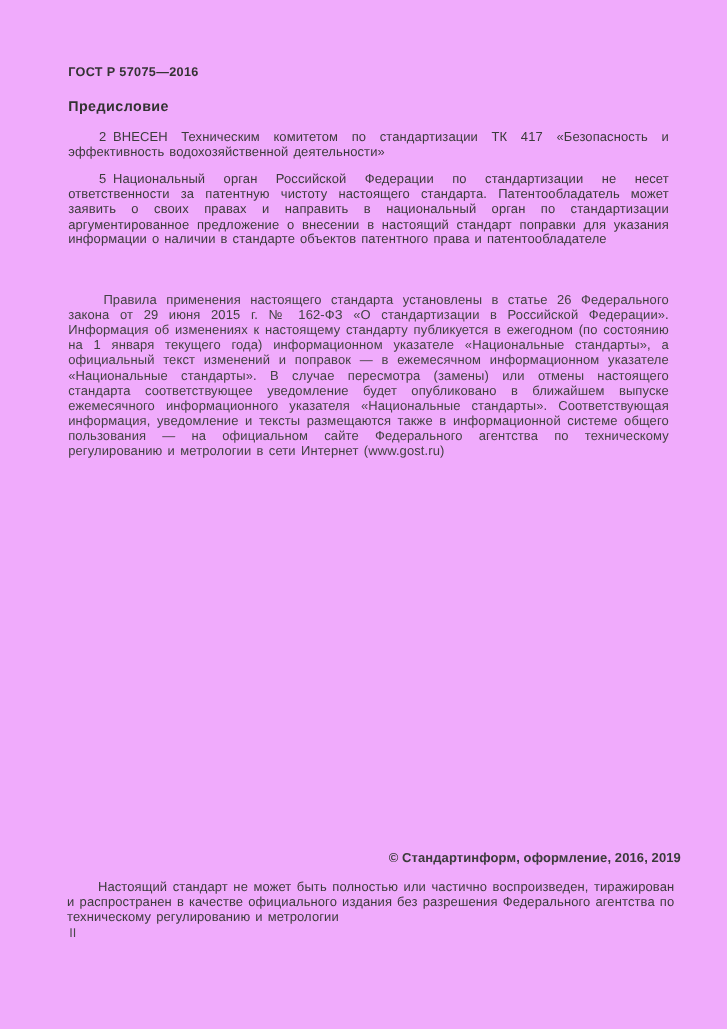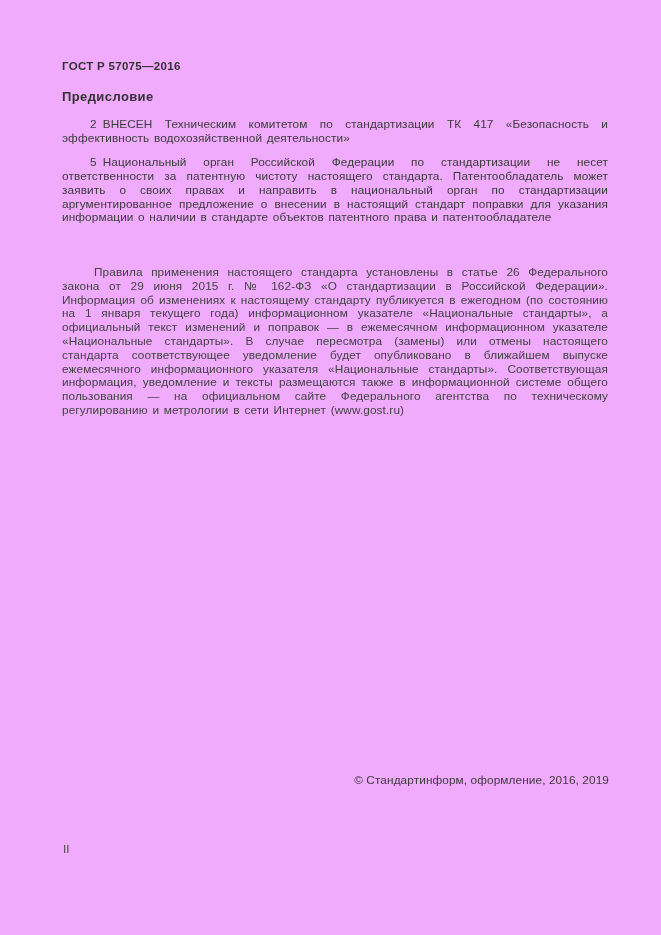--- a/index.html
+++ b/index.html
@@ -57,23 +57,24 @@
     line-height: 13.8px;
     text-align: justify;
     text-indent: 32px;
     word-spacing: 1.4px;
     letter-spacing: 0.1px;
     color: #424242;
   }
   .copyright {
     position: absolute;
     top: 773px;
-    right: 52px;
+    right: 42px;
     font-size: 11.8px;
     letter-spacing: 0.1px;
+    font-weight: bold;
   }
   .repro-note {
     position: absolute;
     top: 800px;
     left: 61px;
     width: 552px;
     margin: 0;
     font-size: 11.8px;
     line-height: 13.7px;
     text-align: justify;
@@ -107,16 +108,17 @@
 
     <p class="clause"><span class="num">5</span><span>Национальный орган Российской Федерации по стандартизации не несет ответственности за патентную чистоту настоящего стандарта. Патентообладатель может заявить о своих правах и направить в национальный орган по стандартизации аргументированное предложение о внесении в настоящий стандарт поправки для указания информации о наличии в стандарте объектов патентного права и патентообладателе</span></p>
 
 
     <p class="legal-note">Правила применения настоящего стандарта установлены в статье 26 Федерального закона от 29 июня 2015 г. № 162-ФЗ «О стандартизации в Российской Федерации». Информация об изменениях к настоящему стандарту публикуется в ежегодном (по состоянию на 1 января текущего года) информационном указателе «Национальные стандарты», а официальный текст изменений и поправок — в ежемесячном информационном указателе «Национальные стандарты». В случае пересмотра (замены) или отмены настоящего стандарта соответствующее уведомление будет опубликовано в ближайшем выпуске ежемесячного информационного указателя «Национальные стандарты». Соответствующая информация, уведомление и тексты размещаются также в информационной системе общего пользования — на официальном сайте Федерального агентства по техническому регулированию и метрологии в сети Интернет (www.gost.ru)</p>
 
   </div>
 
   <div class="copyright">© Стандартинформ, оформление, 2016, 2019</div>
 
+  <p class="repro-note">Настоящий стандарт не может быть полностью или частично воспроизведен, тиражирован и распространен в качестве официального издания без разрешения Федерального агентства по техническому регулированию и метрологии</p>
 
   <div class="page-number">II</div>
 
 </div>
 
 </body></html>

